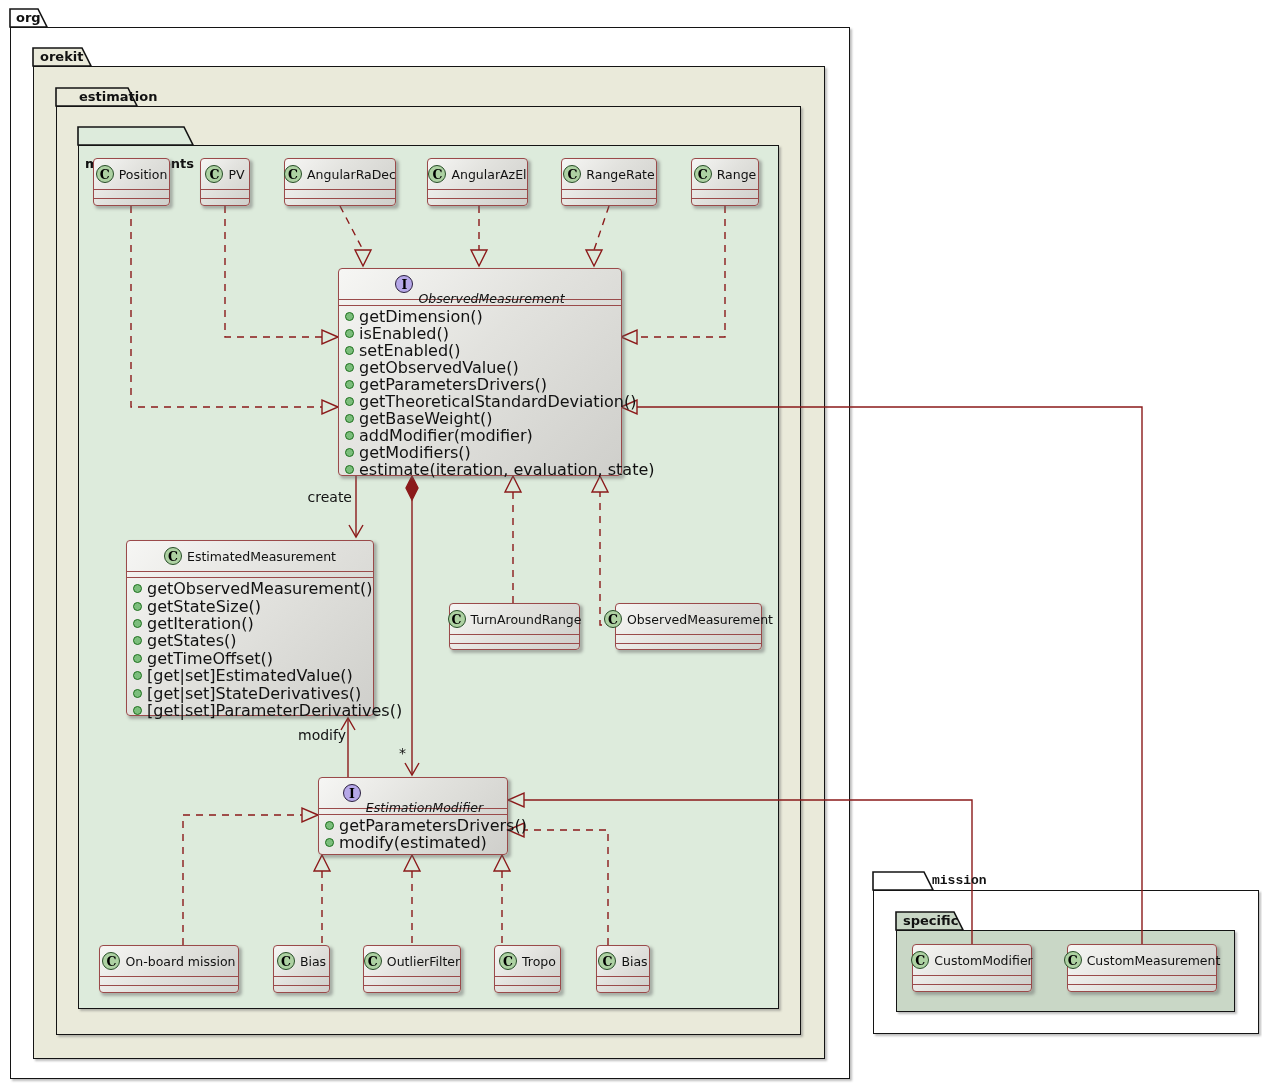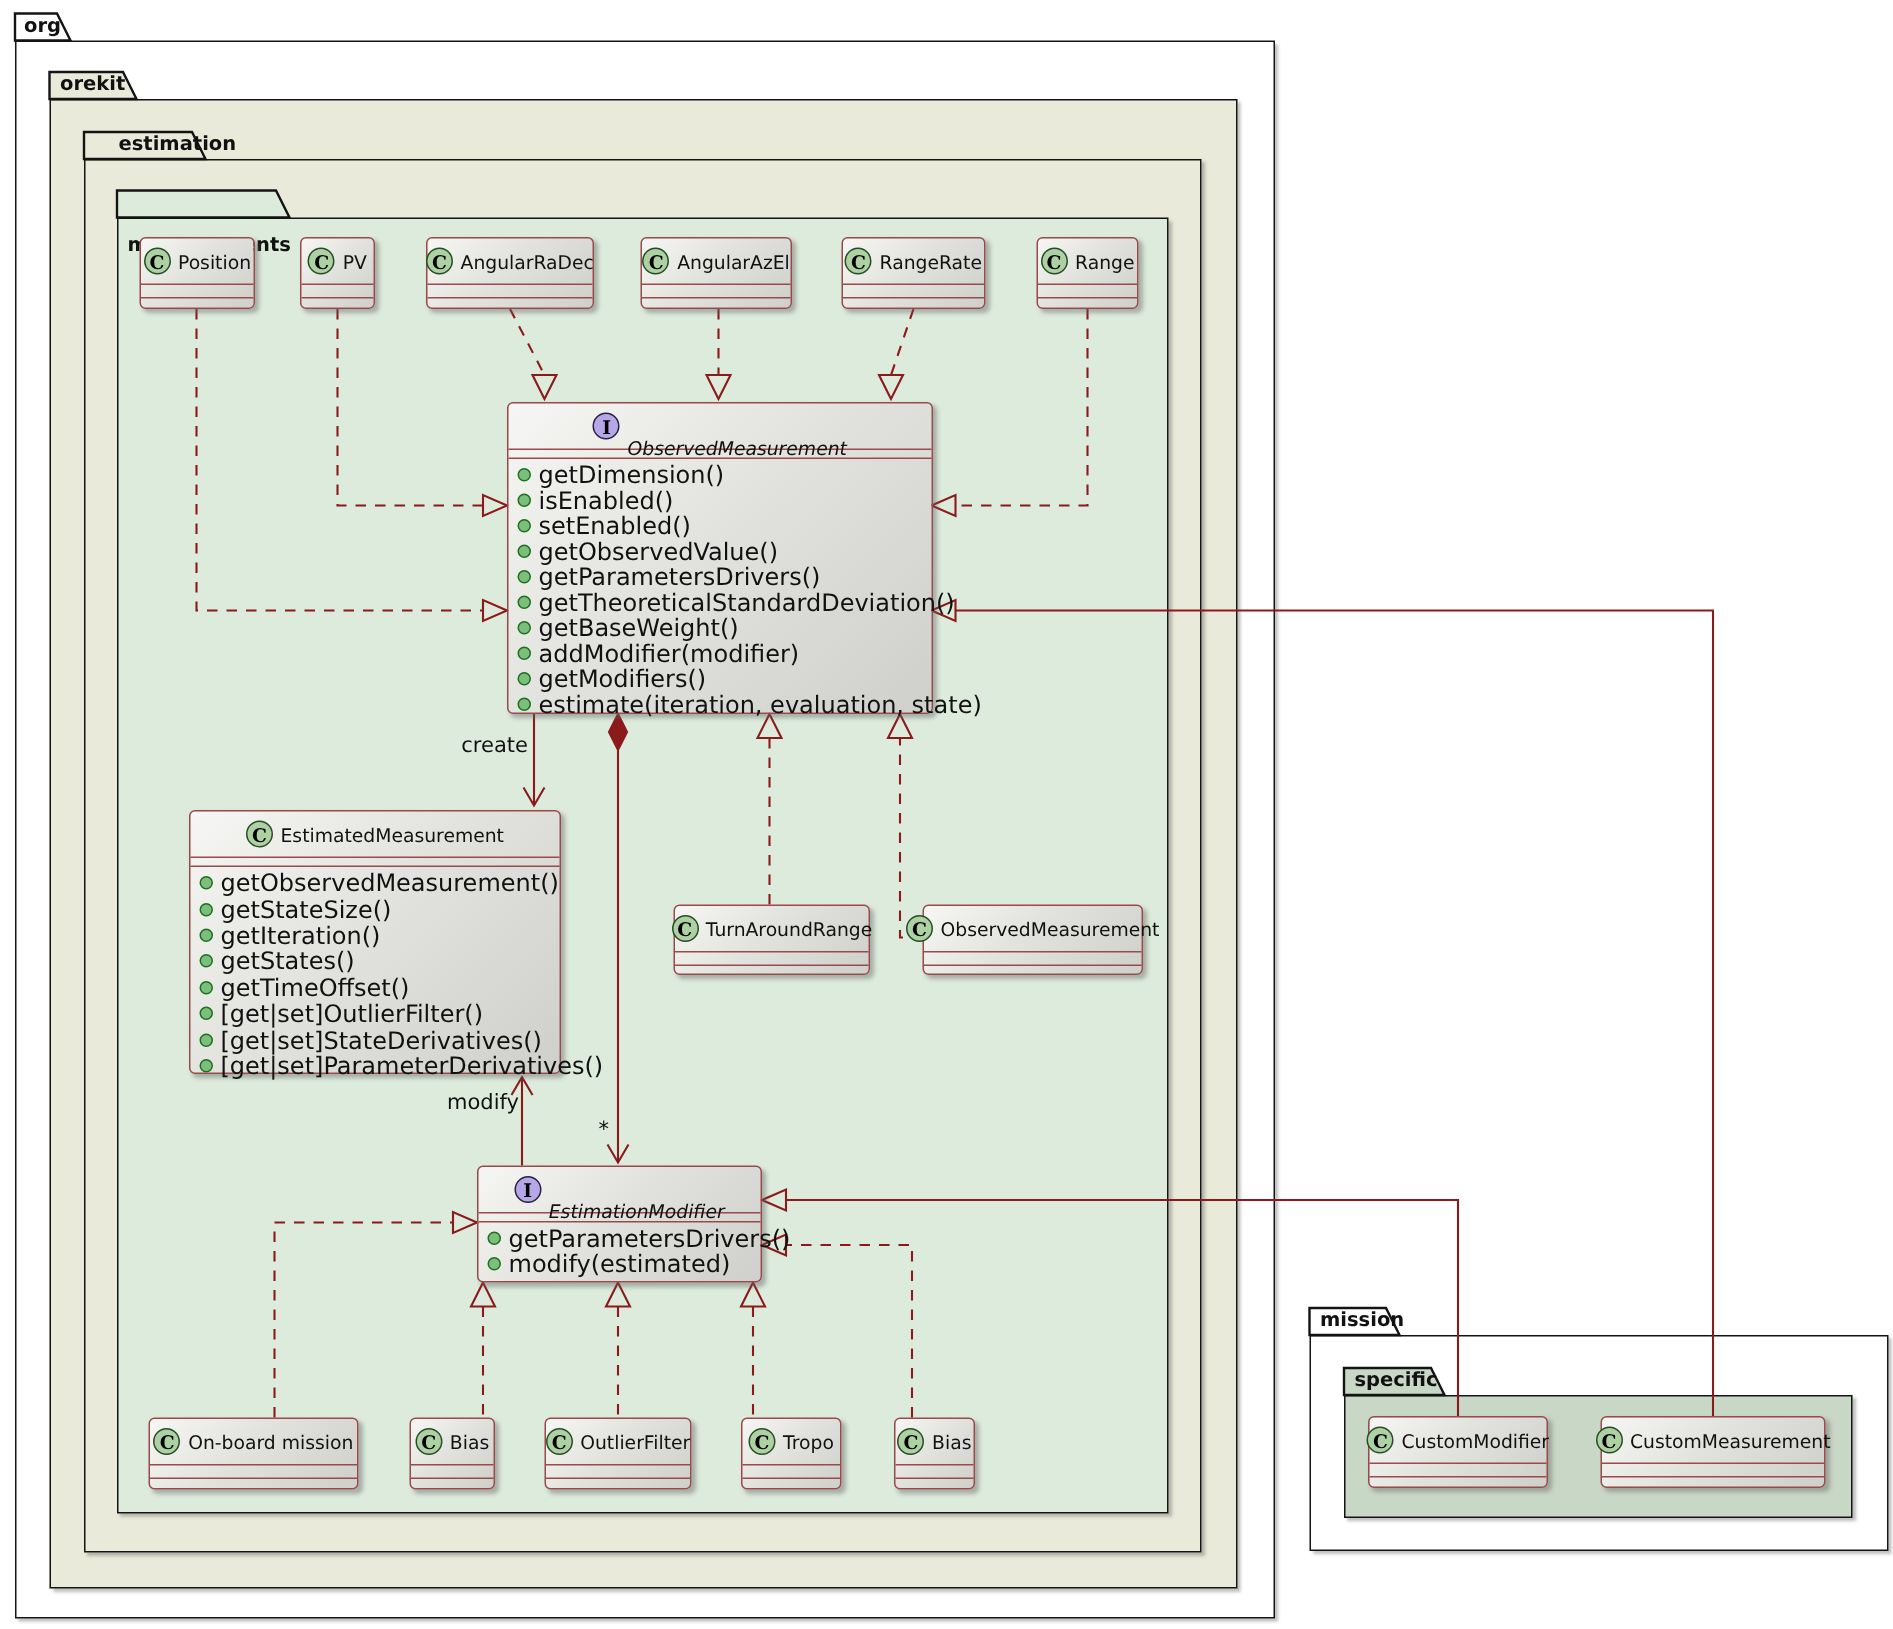--- a/index.html
+++ b/index.html
@@ -149,21 +149,21 @@
         <polyline points="972,944 972,800 524,800"></polyline>
         <polygon points="508,800 524,793 524,807" fill="#DDEBDC"></polygon>
       </g>
     </g>
   </svg>
 
   <div class="pkg-label" style="left:16px;top:10px;">org</div>
   <div class="pkg-label" style="left:40px;top:49px;">orekit</div>
   <div class="pkg-label" style="left:63px;top:89px;margin-left:16px;">estimation</div>
   <div class="pkg-label" style="left:85px;top:128px;margin-top:28px;">measurements</div>
-  <div class="pkg-label" style="left:880px;top:873px;">mission</div>
+  <div class="pkg-label" style="left:932px;top:873px;font-family:Liberation Mono, monospace;">mission</div>
   <div class="pkg-label" style="left:903px;top:913px;">specific</div>
 
   <div class="edge-label" style="left:306px;top:489px;width:46px;">create</div>
   <div class="edge-label" style="left:298px;top:727px;width:46px;">modify</div>
   <div class="edge-label" style="left:394px;top:745px;width:12px;">*</div>
 
   <div class="ubox" style="left:93px;top:158px;width:77px;height:48px;">
     <div class="utitle">
       <span class="circ c-icon">C</span>
       <span class="uname">Position</span>
@@ -284,21 +284,21 @@
         <div class="mrow">
           <span class="dot"></span>
           <span class="mtext">getStates()</span>
         </div>
         <div class="mrow">
           <span class="dot"></span>
           <span class="mtext">getTimeOffset()</span>
         </div>
         <div class="mrow">
           <span class="dot"></span>
-          <span class="mtext">[get|set]OutlierFilter()</span>
+          <span class="mtext">[get|set]EstimatedValue()</span>
         </div>
         <div class="mrow">
           <span class="dot"></span>
           <span class="mtext">[get|set]StateDerivatives()</span>
         </div>
         <div class="mrow">
           <span class="dot"></span>
           <span class="mtext">[get|set]ParameterDerivatives()</span>
         </div>
       </div>

